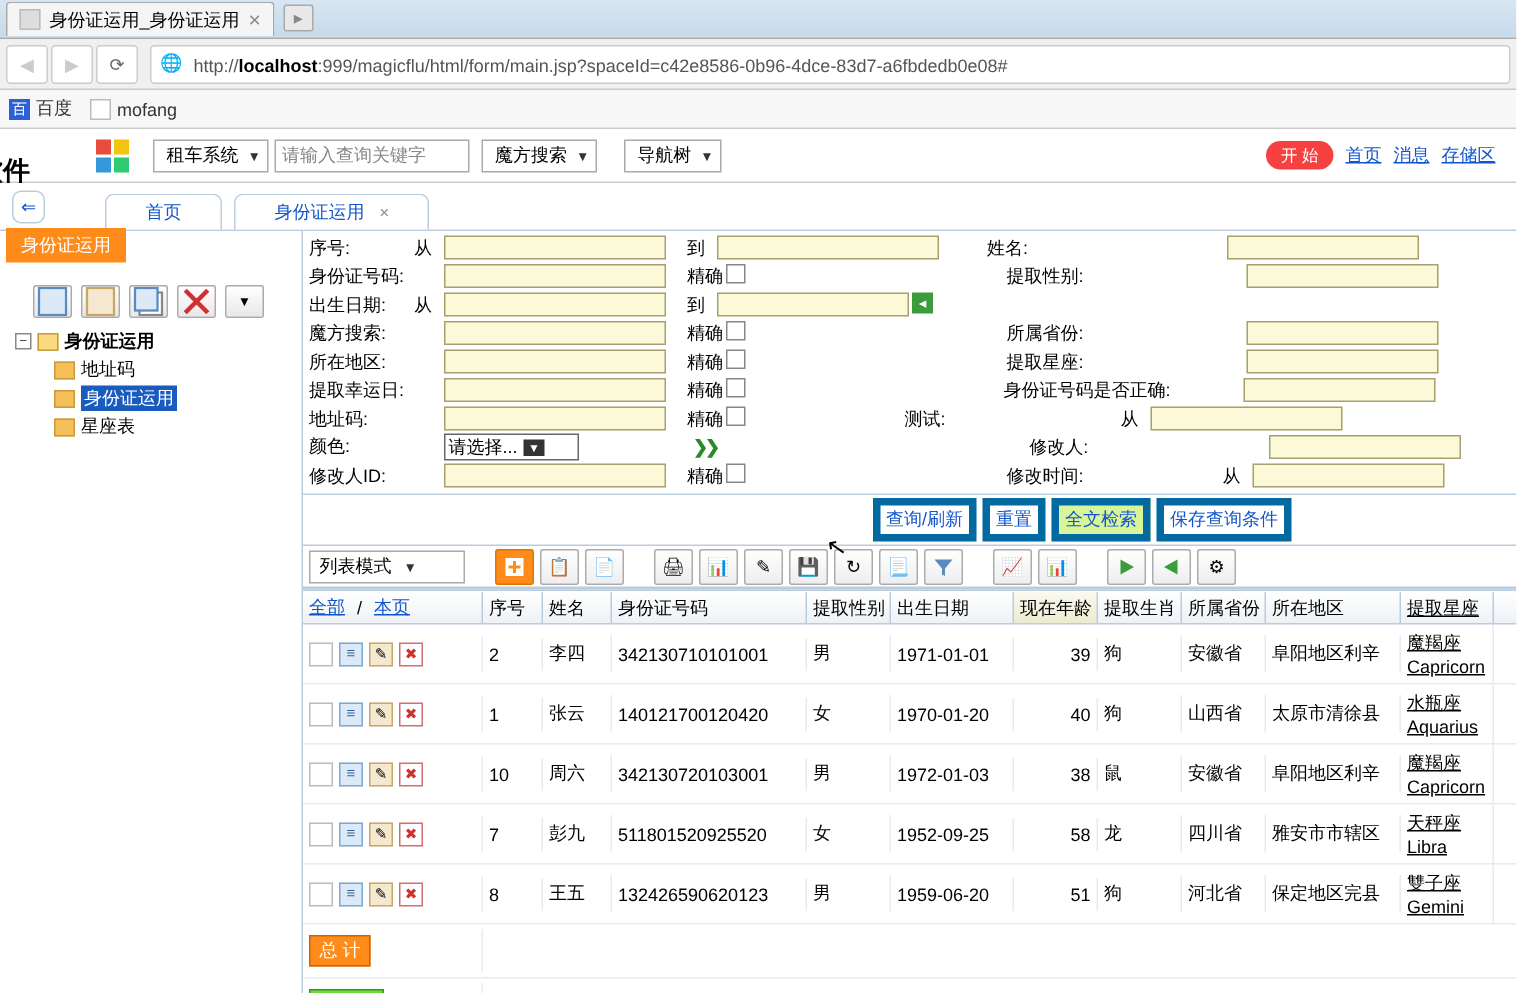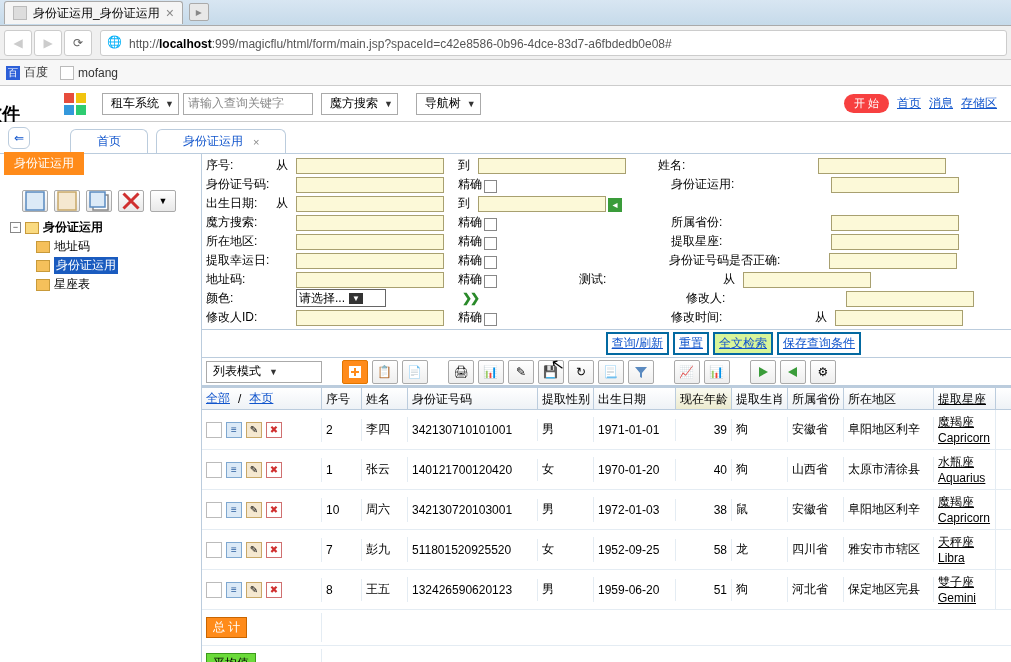--- a/index.html
+++ b/index.html
@@ -57,38 +57,38 @@
 .folder-ico { width: 14px; height: 12px; background: #f5c05b; border: 1px solid #c89a3a; margin: 0 2px; }
 .folder-ico.open { background: #fada80; }
 .tree-label { color: #000; }
 .tree-label.highlight { background: #1a5bbf; color: #fff; padding: 0 2px; }
 .tree-label.bold { font-weight: bold; }
 
 
 .right-pane { flex: 1; display: flex; flex-direction: column; overflow: hidden; }
 .filter-form { padding: 2px 2px 2px 2px; border-bottom: 1px solid #bcd; }
 .filter-row { display: flex; align-items: center; min-height: 18px; margin-bottom: 1px; }
-.filter-cell { display: flex; align-items: flex-end; gap: 2px; }
+.filter-cell { display: flex; align-items: flex-start; gap: 2px; }
 .flabel { width: 70px; text-align: left; padding-left: 2px; }
 .flabel-s { width: 18px; }
 .ftext { height: 16px; border: 1px solid #a8a070; background: #fcf9d8; }
 .w150 { width: 148px; }
 .w130 { width: 128px; }
 .fcheck { width: 13px; height: 13px; border: 1px solid #888; background: #fff; }
 .fgreen { width: 14px; height: 14px; background: #3a9c3a; display: flex; align-items: center; justify-content: center; color: #fff; font-size: 10px; }
 .fselect { height: 18px; border: 1px solid #666; background: #fff; display: flex; align-items: center; padding: 0 2px; gap: 4px; }
 .fselect .arr { background: #333; color: #fff; font-size: 8px; padding: 1px 3px; }
 .summary-chev { color: #2a8a2a; font-weight: bold; letter-spacing: -2px; }
 
 .action-links { display: flex; justify-content: flex-end; gap: 4px; padding: 2px 150px 2px 0; }
-.act-link { border: 2px solid #0369a1; padding: 1px 4px; color: #1155cc; text-decoration: underline; font-size: 12px; background:#fff; }
+.act-link { border: 5px solid #0369a1; padding: 1px 4px; color: #1155cc; font-size: 12px; background:#fff; }
 .act-link.green { background: #d8f59a; }
 
 .toolbar { height: 30px; border-top: 1px solid #bcd; border-bottom: 2px solid #bcd; display: flex; align-items: center; padding: 0 4px; gap: 4px; }
-.tb-combo { height: 22px; border: 1px solid #aaa; background: #fff; display: flex; align-items: center; padding: 0 6px; gap: 8px; width: 116px; }
+.tb-combo { height: 22px; border: 1px solid #aaa; background: #fff; display: flex; align-items: center; padding: 0 6px; gap: 8px; width: 104px; }
 .tb-sep { width: 12px; }
 .tb-btn { width: 26px; height: 24px; border: 1px solid #aaa; border-radius: 2px; background: linear-gradient(#fff,#eee); display: flex; align-items: center; justify-content: center; }
 .tb-btn.orange { background: #ff8b1a; border-color: #e07500; }
 .tb-btn svg { width: 16px; height: 16px; }
 
 
 .data-table { flex: 1; overflow: auto; position: relative; border-top:1px solid #bcd; }
 .dt-head { display: flex; background: linear-gradient(#fff,#eef2f6); border-bottom: 1px solid #bcd; height: 22px; position: sticky; top:0; }
 .dt-head .cell { border-right: 1px solid #bcd; padding: 3px 4px; overflow: hidden; white-space: nowrap; }
 .dt-head .cell.sorted { background: linear-gradient(#fafaf0,#ecebd0); }
@@ -273,21 +273,21 @@
         <div class="filter-cell">
             <span class="flabel">身份证号码:</span>
           <span class="flabel-s"></span>
           <span class="ftext w150"></span>
           </div>
         <div class="filter-cell" style="margin-left:14px">
             <span>精确</span>
           <span class="fcheck"></span>
           </div>
         <div class="filter-cell" style="margin-left:172px">
-            <span class="flabel">身份证运用:</span>
+            <span class="flabel">提取性别:</span>
           <span style="width:88px"></span>
           <span class="ftext w130"></span>
           </div>
       </div>
 
       <div class="filter-row">
         <div class="filter-cell">
             <span class="flabel">出生日期:</span>
           <span class="flabel-s">从</span>
           <span class="ftext w150"></span>
@@ -352,21 +352,21 @@
       <div class="filter-row">
         <div class="filter-cell">
             <span class="flabel">地址码:</span>
           <span class="flabel-s"></span>
           <span class="ftext w150"></span>
           </div>
         <div class="filter-cell" style="margin-left:14px">
             <span>精确</span>
           <span class="fcheck"></span>
           </div>
-        <div class="filter-cell" style="margin-left:80px">
+        <div class="filter-cell" style="margin-left:104px">
             <span class="flabel">测试:</span>
           <span style="width:72px"></span>
             <span class="flabel-s">从</span>
           <span class="ftext w130"></span>
           </div>
       </div>
 
       <div class="filter-row">
         <div class="filter-cell">
             <span class="flabel">颜色:</span>

